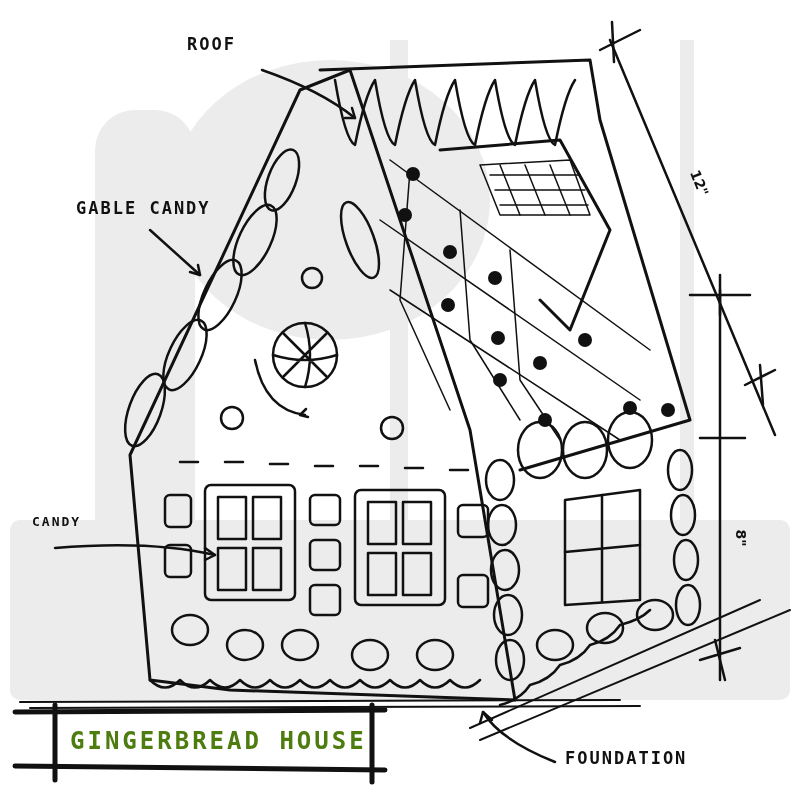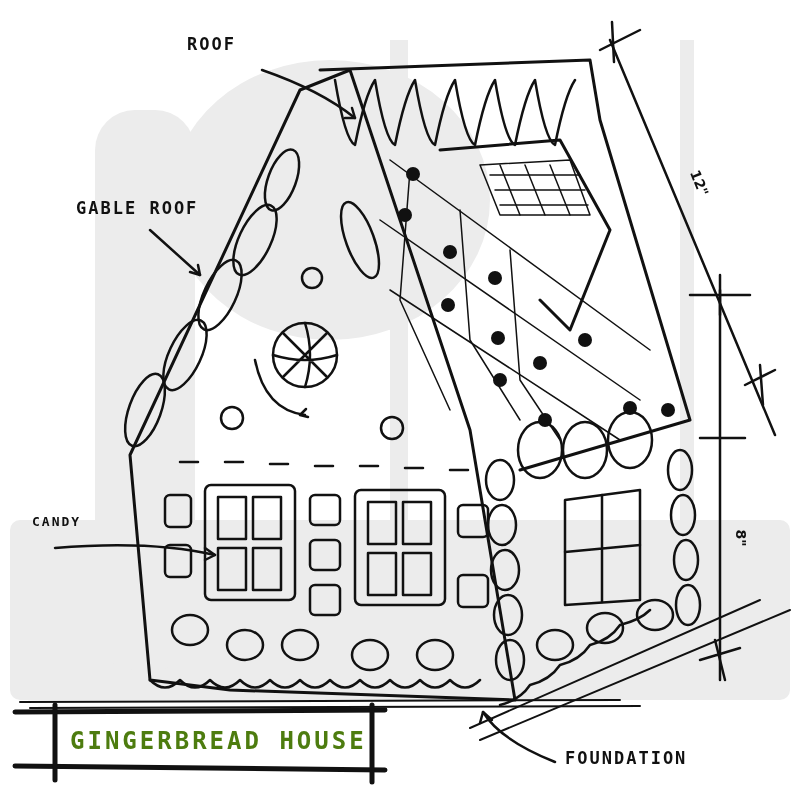--- a/index.html
+++ b/index.html
@@ -182,21 +182,21 @@
 
     <g class="ink" stroke-width="5">
       <path d="M15 712 L385 710"></path>
       <path d="M15 766 L385 770"></path>
       <path d="M55 705 L55 780"></path>
       <path d="M372 705 L372 782"></path>
     </g>
   </svg>
 
   <div class="lbl" style="left:187px;top:34px;font-size:17px;">ROOF</div>
-  <div class="lbl" style="left:76px;top:198px;font-size:17px;">GABLE ROOF</div>
+  <div class="lbl" style="left:76px;top:198px;font-size:17px;">GABLE CANDY</div>
   <div class="lbl" style="left:32px;top:514px;font-size:13px;">CANDY</div>
   <div class="lbl" style="left:565px;top:748px;font-size:17px;">FOUNDATION</div>
 
   <div class="dim" style="left:686px;top:175px;transform:rotate(68deg);">12"</div>
   <div class="dim" style="left:732px;top:530px;transform:rotate(90deg);">8"</div>
 
   <div class="title-text">GINGERBREAD HOUSE</div>
 </div>
 
 </body></html>

